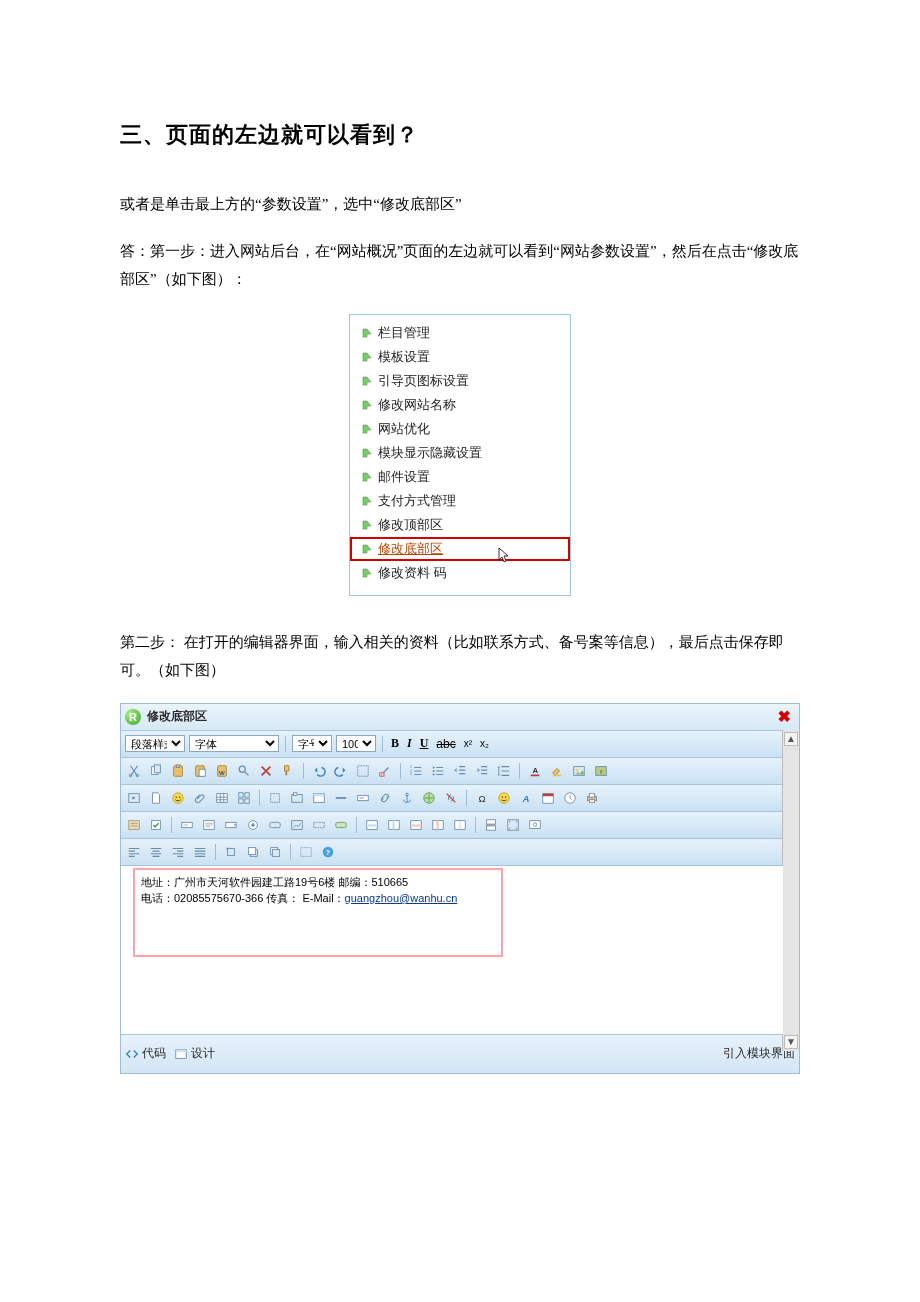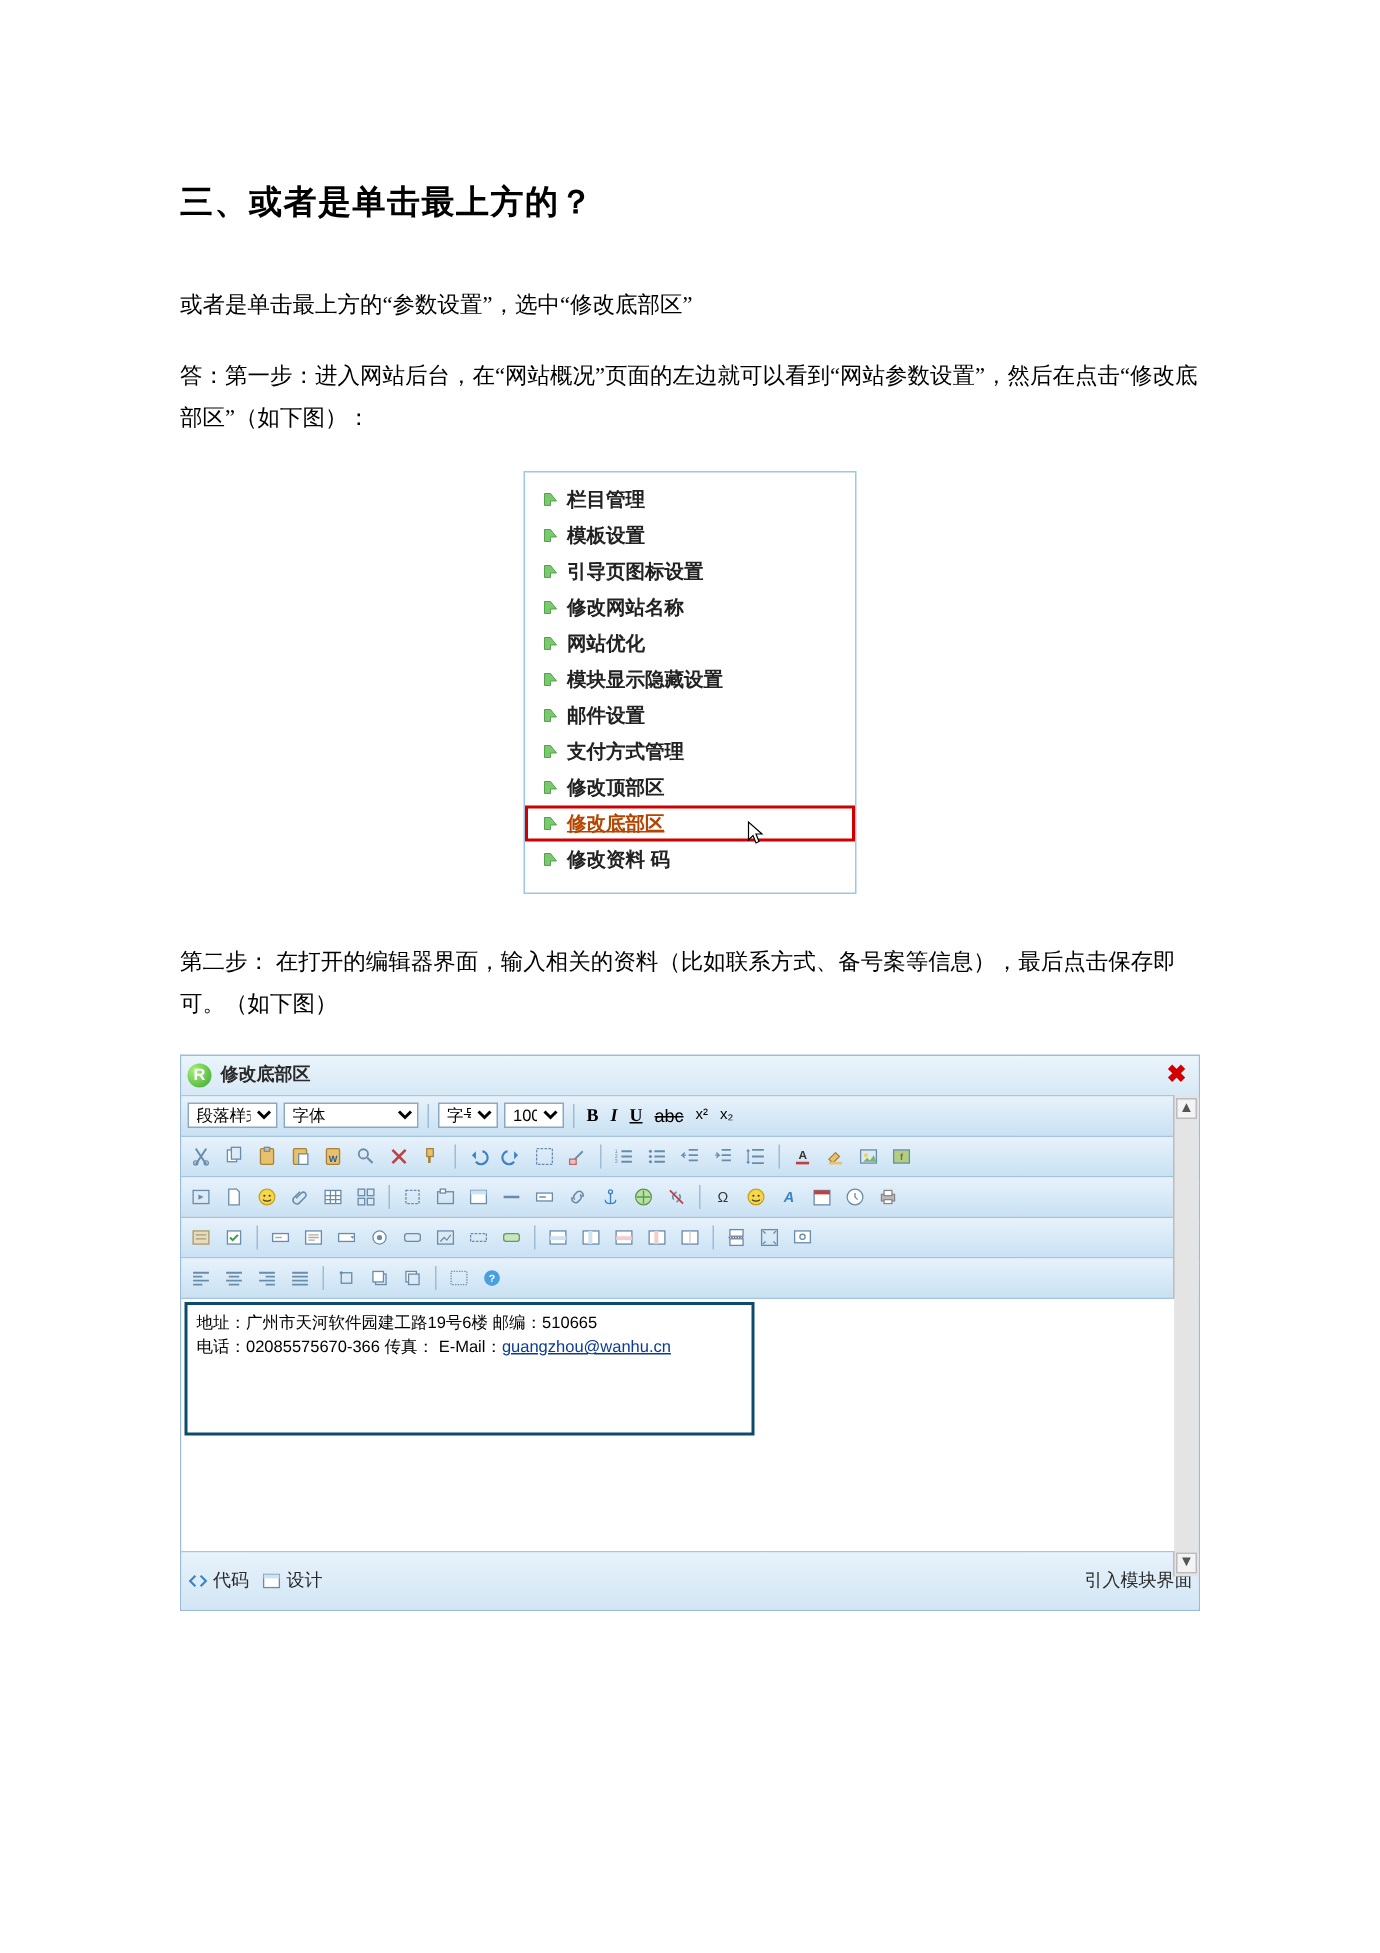--- a/index.html
+++ b/index.html
@@ -44,21 +44,20 @@
     font-weight: bold;
     font-size: 13px;
     text-align: center;
     padding: 3px 0 4px 0;
     border-bottom: 1px solid #6bb7e0;
   }
   .panel-list {
     list-style: none;
     margin: 0;
     padding: 6px 0 10px 0;
-    font-weight: bold;
   }
   .panel-item {
     display: flex;
     align-items: center;
     padding: 3px 8px 3px 12px;
     font-size: 13px;
     color: #222;
     position: relative;
   }
   .panel-item.highlight {
@@ -193,22 +192,22 @@
     border-bottom: 1px solid #a4c3dd;
   }
   .editor-body {
     flex: 1;
     background: #fff;
     min-height: 168px;
     position: relative;
     margin-right: 16px;
   }
   .content-redbox {
-    border: 2px solid #0c4a6e;
-    margin: 2px 280px 0 2px;
+    border: 2px solid #fca5a5;
+    margin: 2px 280px 0 12px;
     padding: 4px 6px 48px 6px;
     font-size: 11px;
     line-height: 1.5;
     color: #000;
   }
   .content-redbox a { color: #0a3a9a; text-decoration: underline; }
   .editor-footer {
     display: flex;
     align-items: center;
     background: linear-gradient(#e7f2fb, #d3e6f5);
@@ -220,21 +219,21 @@
   .footer-btn { display:flex; align-items:center; gap:3px; color:#2a2a2a; cursor:pointer; }
   .footer-btn .ico { width:14px; height:14px; display:inline-flex; align-items:center; justify-content:center; }
   .footer-btn .ico svg { width:14px; height:14px; }
   .footer-right { margin-left:auto; display:flex; align-items:flex-start; gap:4px; color:#2a2a2a; }
 </style>
 </head>
 <body>
 
 <div class="page">
 
-  <div class="heading">三、或者是单击最上方的？</div>
+  <div class="heading">三、页面的左边就可以看到？</div>
 
   <div class="para">或者是单击最上方的“参数设置”，选中“修改底部区”</div>
   <div class="para">答：第一步：进入网站后台，在“网站概况”页面的左边就可以看到“网站参数设置”，然后在点击“修改底部区”（如下图）：</div>
 
   <div class="panel-wrap">
     <div class="panel">
       <ul class="panel-list" id="panel-list">
           <li class="panel-item">
             <span class="bullet-icon">
               <svg viewBox="0 0 10 10">

